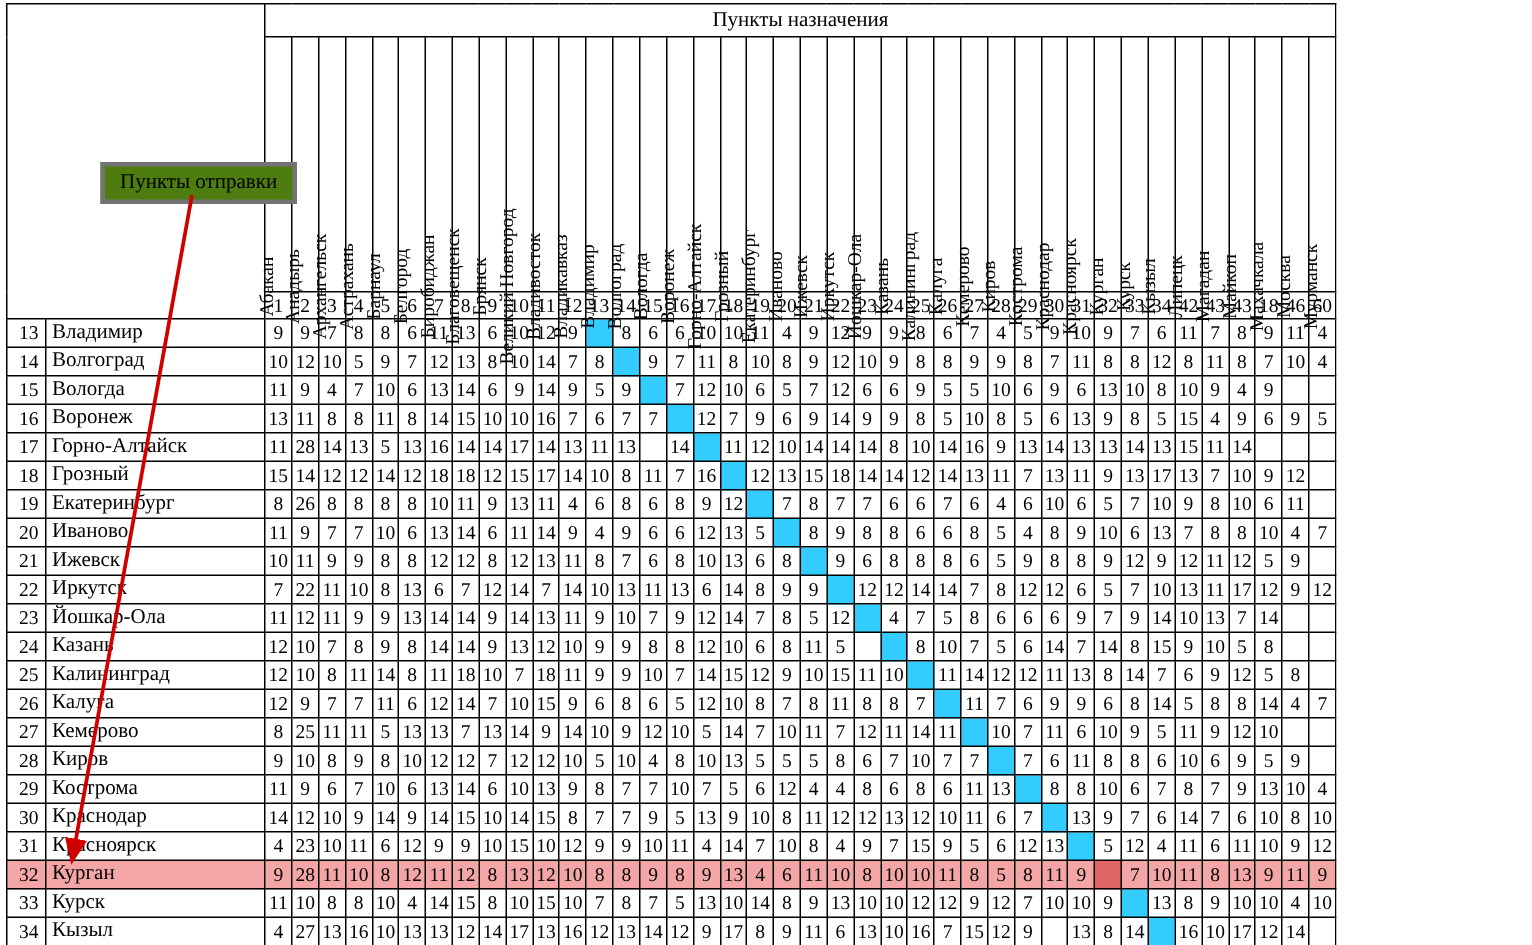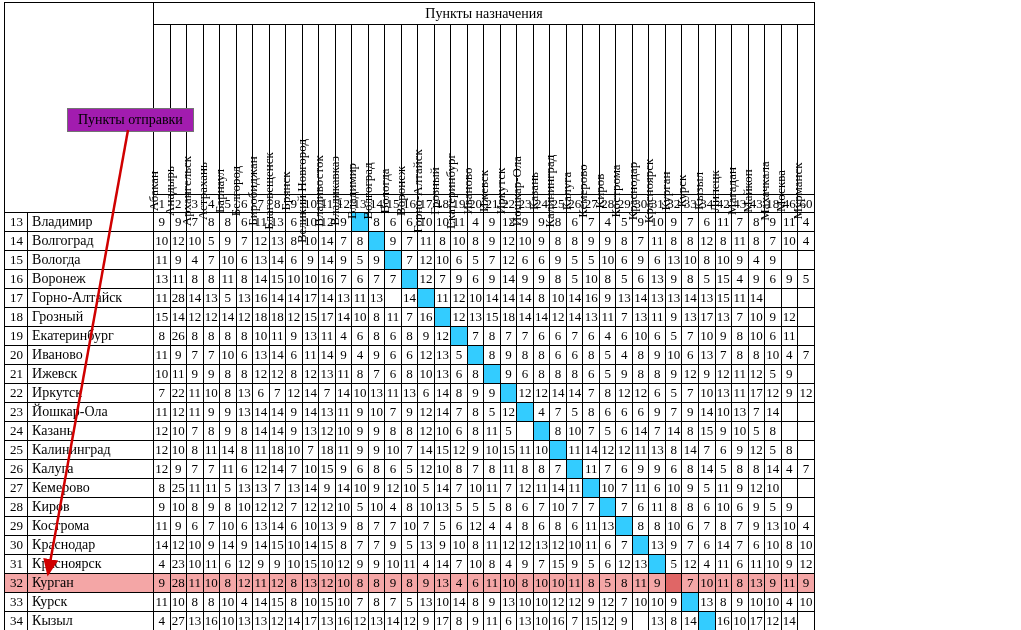--- a/index.html
+++ b/index.html
@@ -5,21 +5,21 @@
   html, body {
     margin: 0;
     padding: 0;
     background: #fff;
     font-family: "Times New Roman", serif;
     font-size: 13px;
     color: #000;
   }
   .sheet {
     position: relative;
-    width: 815px;
+    width: 891px;
     height: 630px;
     overflow: hidden;
   }
   table {
     border-collapse: collapse;
     table-layout: fixed;
     margin: 2px 0 0 4px;
   }
   th, td {
     border: 1px solid #000;
@@ -86,22 +86,22 @@
   }
   tr.hl td.diag {
     background: #e06666;
   }
 
   
   .badge {
     position: absolute;
     left: 67px;
     top: 108px;
-    background: #a21caf;
-    border: 1px solid #737373;
+    background: #4d7c0f;
+    border: 3px solid #737373;
     padding: 3px 10px;
     font-size: 14px;
     font-family: "Times New Roman", serif;
   }
   .arrow {
     position: absolute;
     left: 0;
     top: 0;
     pointer-events: none;
   }

